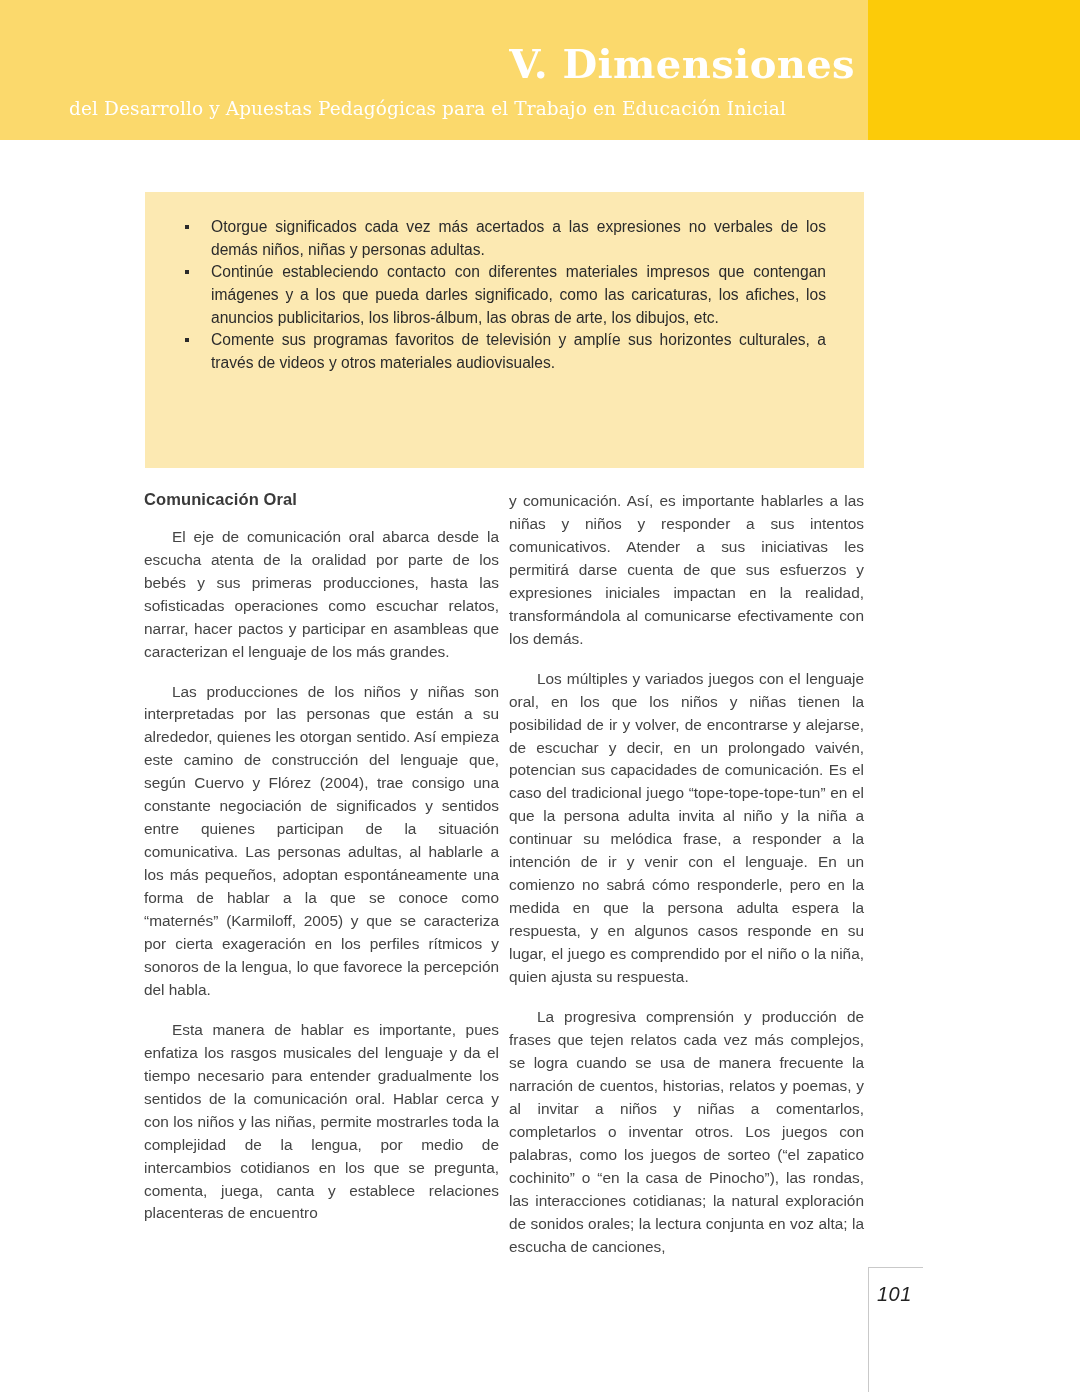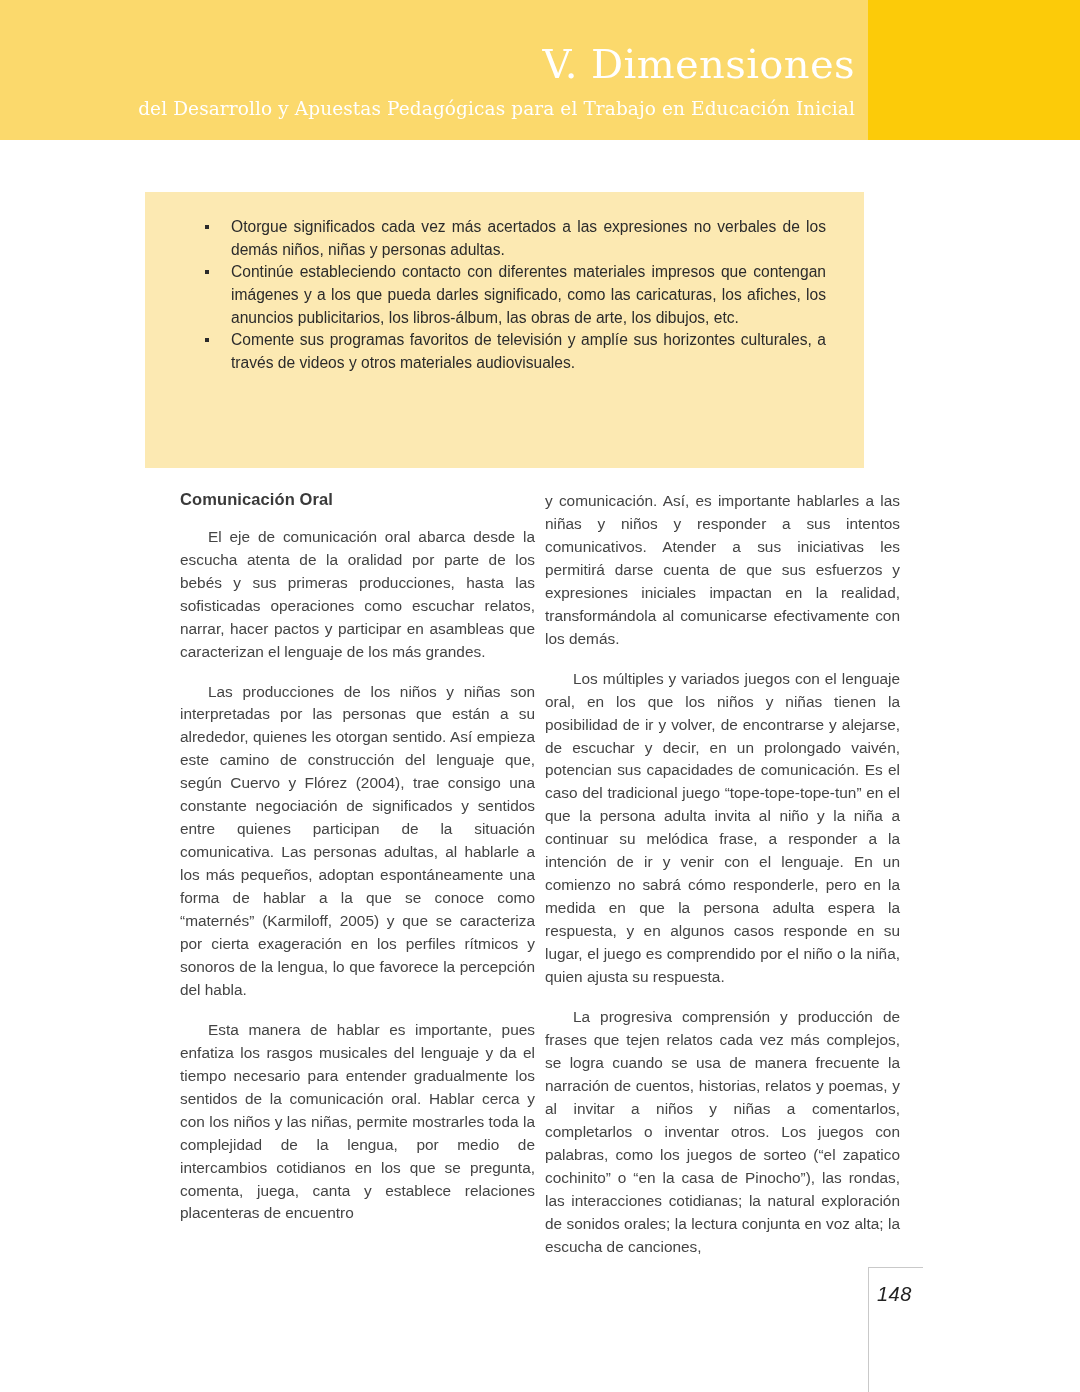--- a/index.html
+++ b/index.html
@@ -51,44 +51,46 @@
     position: absolute;
     right: 0;
     top: 44px;
     width: 100%;
     font-family: "DejaVu Serif", "Liberation Serif", serif;
     font-size: 40px;
     line-height: 1;
     color: #ffffff;
     letter-spacing: 0.4px;
     white-space: nowrap;
+    font-weight: bold;
   }
   #header-subtitle {
     position: absolute;
     right: 0;
     top: 100px;
     width: 100%;
     font-family: "DejaVu Serif", "Liberation Serif", serif;
     font-size: 18.5px;
     line-height: 1;
     color: #ffffff;
     letter-spacing: 0.1px;
     white-space: nowrap;
+    text-align: center;
   }
 
   
   #callout-box {
     position: absolute;
     left: 145px;
     top: 192px;
     width: 719px;
     height: 276px;
     background: #fce9b2;
     box-sizing: border-box;
-    padding: 24px 38px 20px 40px;
+    padding: 24px 38px 20px 20px;
   }
   .callout-list {
     list-style: none;
     margin: 0;
     padding: 0;
   }
   .callout-item {
     position: relative;
     padding-left: 46px;
     font-size: 15.6px;
@@ -112,21 +114,20 @@
     position: absolute;
     left: 144px;
     top: 490px;
     width: 738px;
     height: 770px;
   }
   .column {
     position: absolute;
     top: 0;
     width: 355px;
-    margin-left: 36px;
   }
   #column-left { left: 0; }
   #column-right { left: 365px; }
 
   #section-heading {
     font-size: 16.5px;
     font-weight: bold;
     color: #3a3a3a;
     margin: 0 0 16px 0;
     line-height: 1.2;
@@ -223,14 +224,14 @@
     <p class="body-para no-indent">y comunicación. Así, es importante hablarles a las niñas y niños y responder a sus intentos comunicativos. Atender a sus iniciativas les permitirá darse cuenta de que sus esfuerzos y expresiones iniciales impactan en la realidad, transformándola al comunicarse efectivamente con los demás.</p>
     <p class="body-para">Los múltiples y variados juegos con el lenguaje oral, en los que los niños y niñas tienen la posibilidad de ir y volver, de encontrarse y alejarse, de escuchar y decir, en un prolongado vaivén, potencian sus capacidades de comunicación. Es el caso del tradicional juego “tope-tope-tope-tun” en el que la persona adulta invita al niño y la niña a continuar su melódica frase, a responder a la intención de ir y venir con el lenguaje. En un comienzo no sabrá cómo responderle, pero en la medida en que la persona adulta espera la respuesta, y en algunos casos responde en su lugar, el juego es comprendido por el niño o la niña, quien ajusta su respuesta.</p>
     <p class="body-para">La progresiva comprensión y producción de frases que tejen relatos cada vez más complejos, se logra cuando se usa de manera frecuente la narración de cuentos, historias, relatos y poemas, y al invitar a niños y niñas a comentarlos, completarlos o inventar otros. Los juegos con palabras, como los juegos de sorteo (“el zapatico cochinito” o “en la casa de Pinocho”), las rondas, las interacciones cotidianas; la natural exploración de sonidos orales; la lectura conjunta en voz alta; la escucha de canciones,</p>
   </div>
 
 </div>
 
 <div id="page-number-block">
   <div id="page-number-rule-top"></div>
   <div id="page-number-rule-left"></div>
-  <div id="page-number-value">148</div>
+  <div id="page-number-value">101</div>
 </div>
 
 </body></html>

